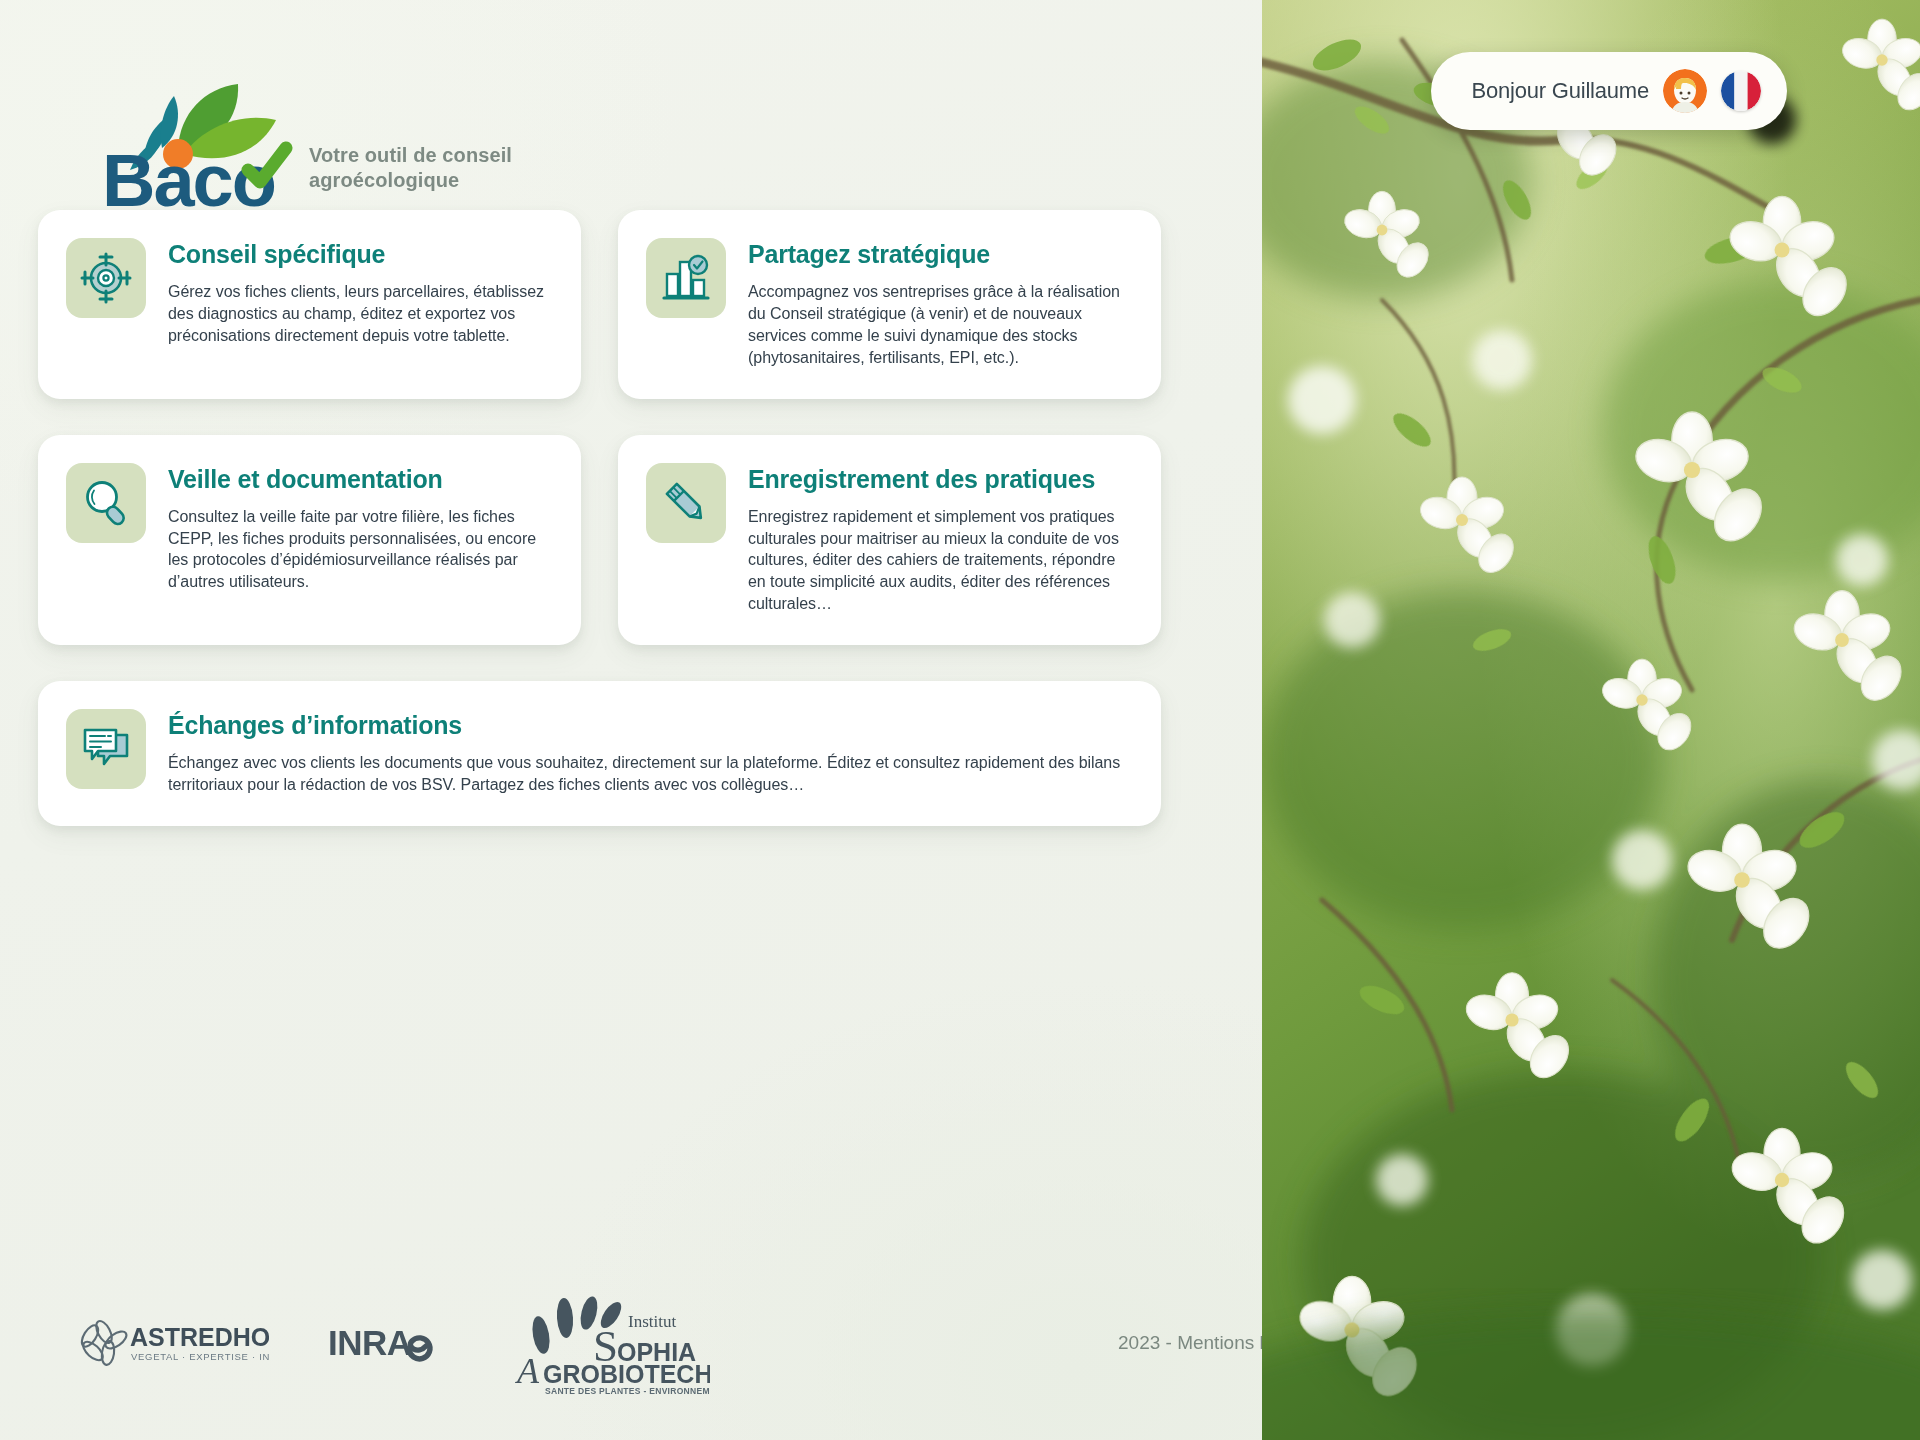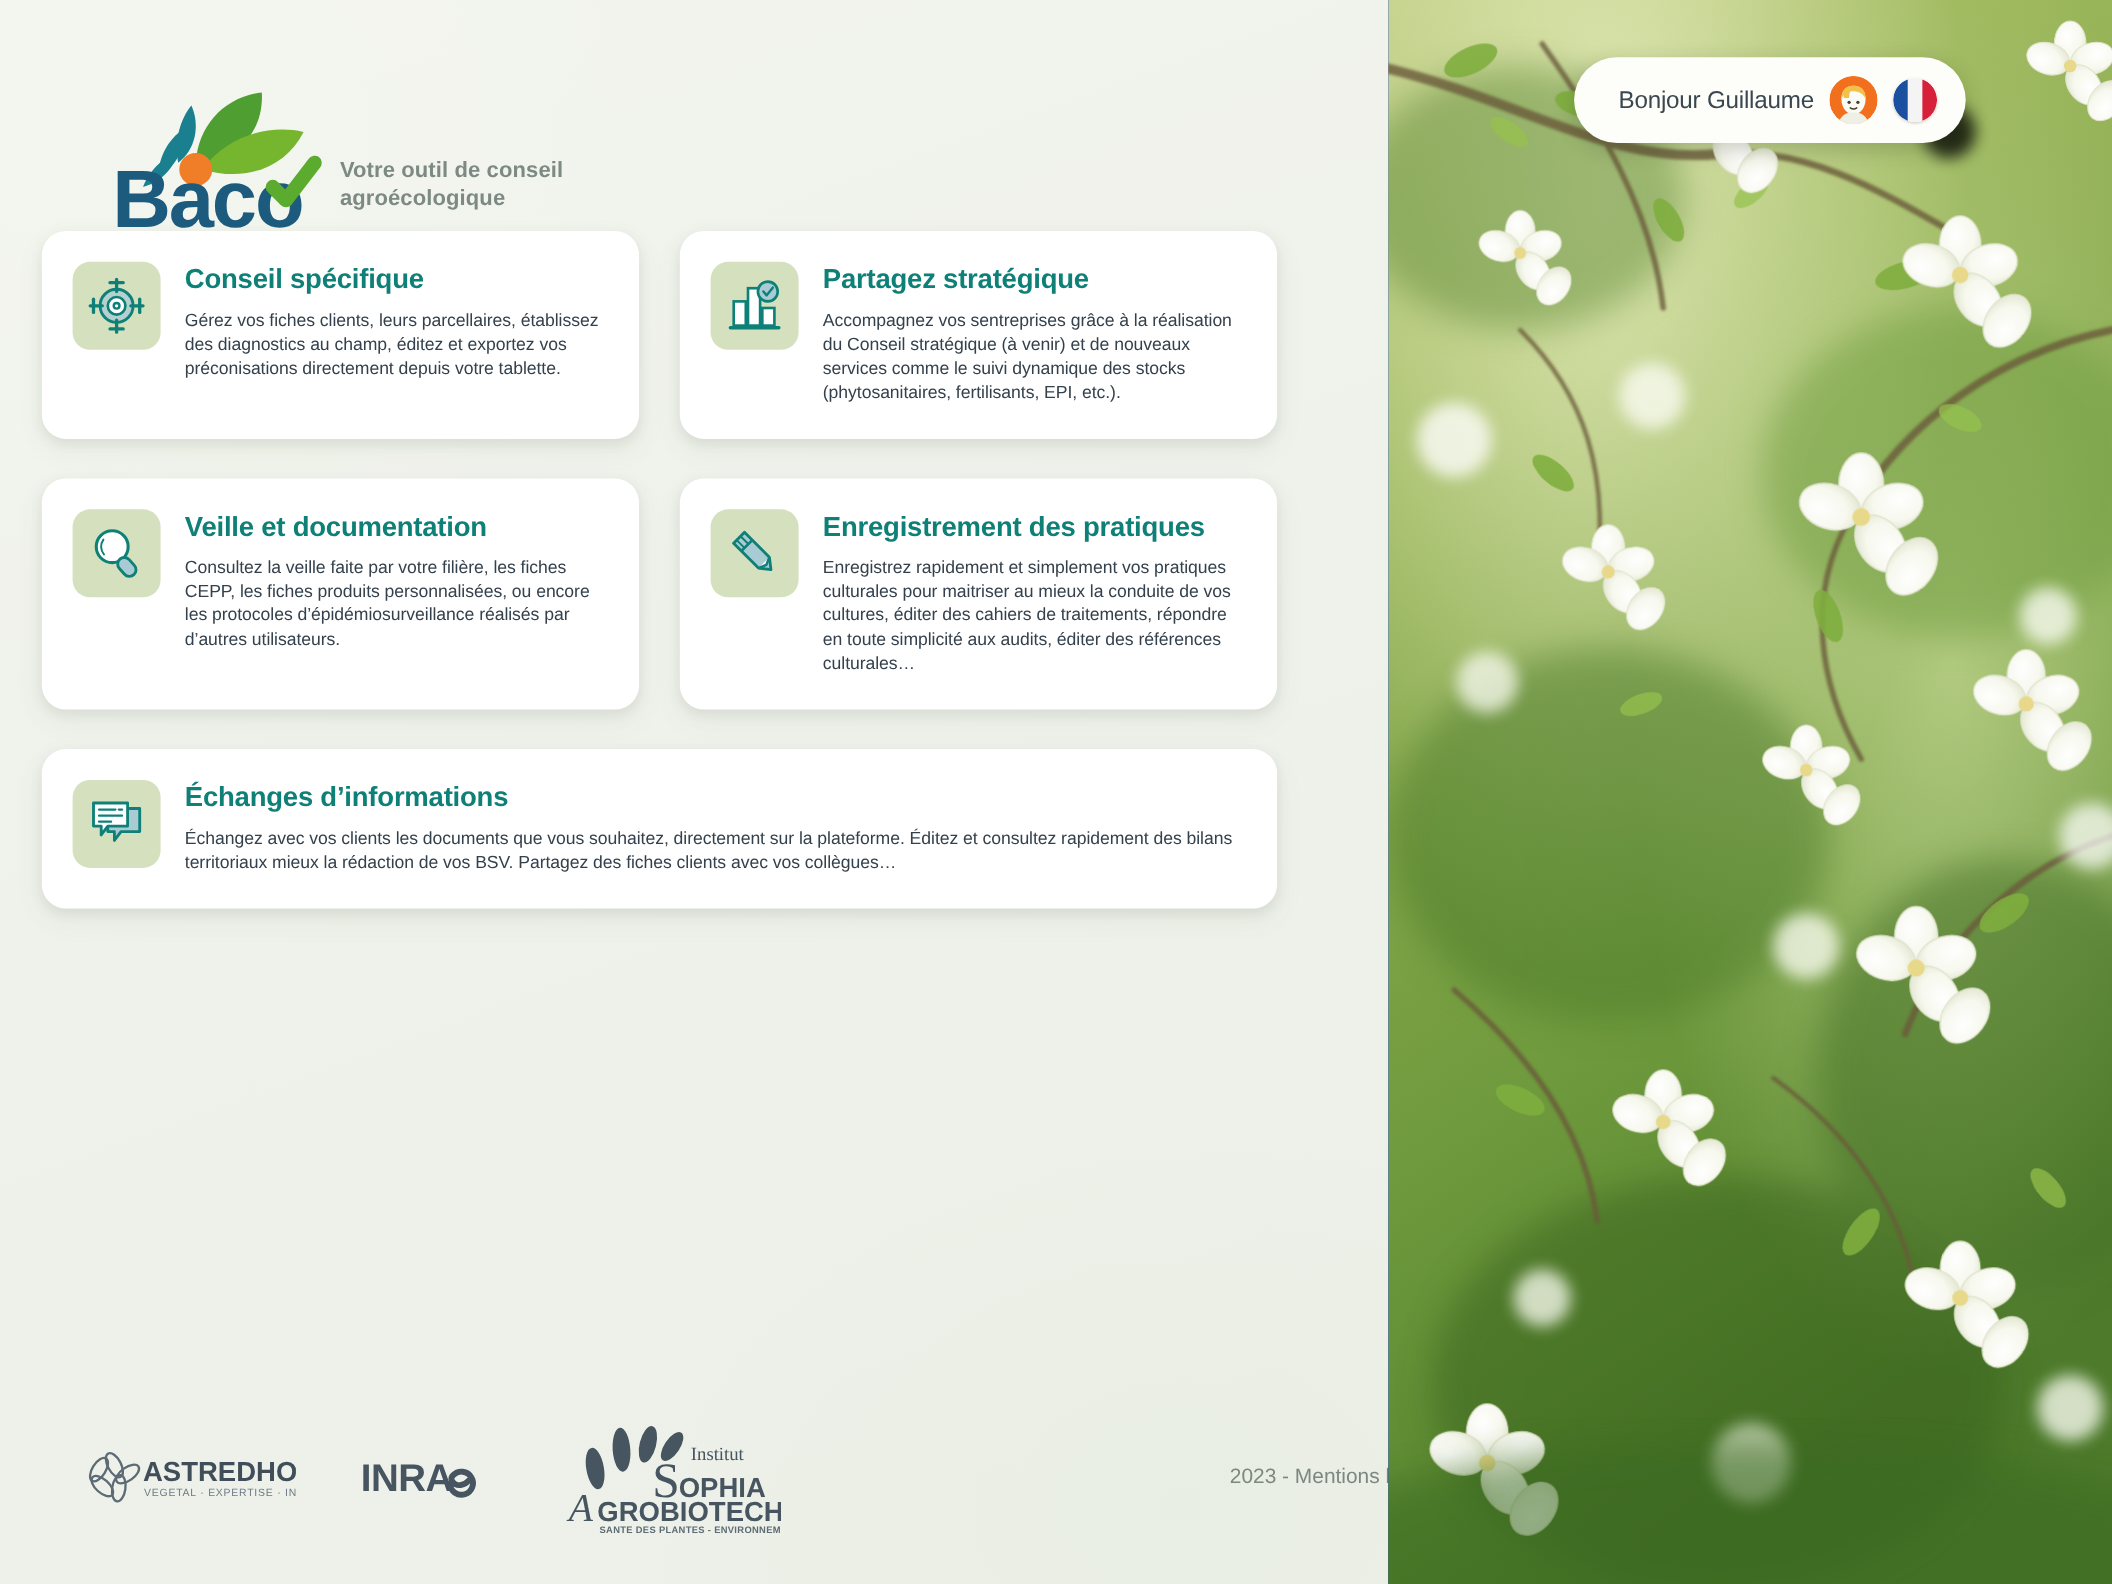--- a/index.html
+++ b/index.html
@@ -145,21 +145,21 @@
     margin-left: 348px;
     white-space: nowrap;
   }
 
   
   .right-panel {
     position: relative;
     width: 711px;
     height: 1440px;
     overflow: hidden;
-    background: #1d4ed8;
+    background: #4c1d95;
   }
 
   .photo-svg {
     position: absolute;
     inset: 0;
     width: 100%;
     height: 100%;
   }
 
   
@@ -324,21 +324,21 @@
               <g stroke="#0e8078" stroke-width="2" stroke-linecap="round">
                 <line x1="10" y1="13" x2="25" y2="13"></line>
                 <line x1="28" y1="13" x2="31" y2="13"></line>
                 <line x1="10" y1="18.5" x2="31" y2="18.5"></line>
                 <line x1="10" y1="24" x2="21" y2="24"></line>
               </g>
             </svg>
           </div>
           <div class="card-body">
             <div class="card-title">Échanges d’informations</div>
-            <div class="card-text">Échangez avec vos clients les documents que vous souhaitez, directement sur la plateforme. Éditez et consultez rapidement des bilans territoriaux mieux la rédaction de vos BSV.  Partagez des fiches clients avec vos collègues…</div>
+            <div class="card-text">Échangez avec vos clients les documents que vous souhaitez, directement sur la plateforme. Éditez et consultez rapidement des bilans territoriaux pour la rédaction de vos BSV.  Partagez des fiches clients avec vos collègues…</div>
           </div>
         </div>
       </div>
 
     </div>
 
     <div class="footer">
       <div class="partner-logos">
 
         <div class="partner">

